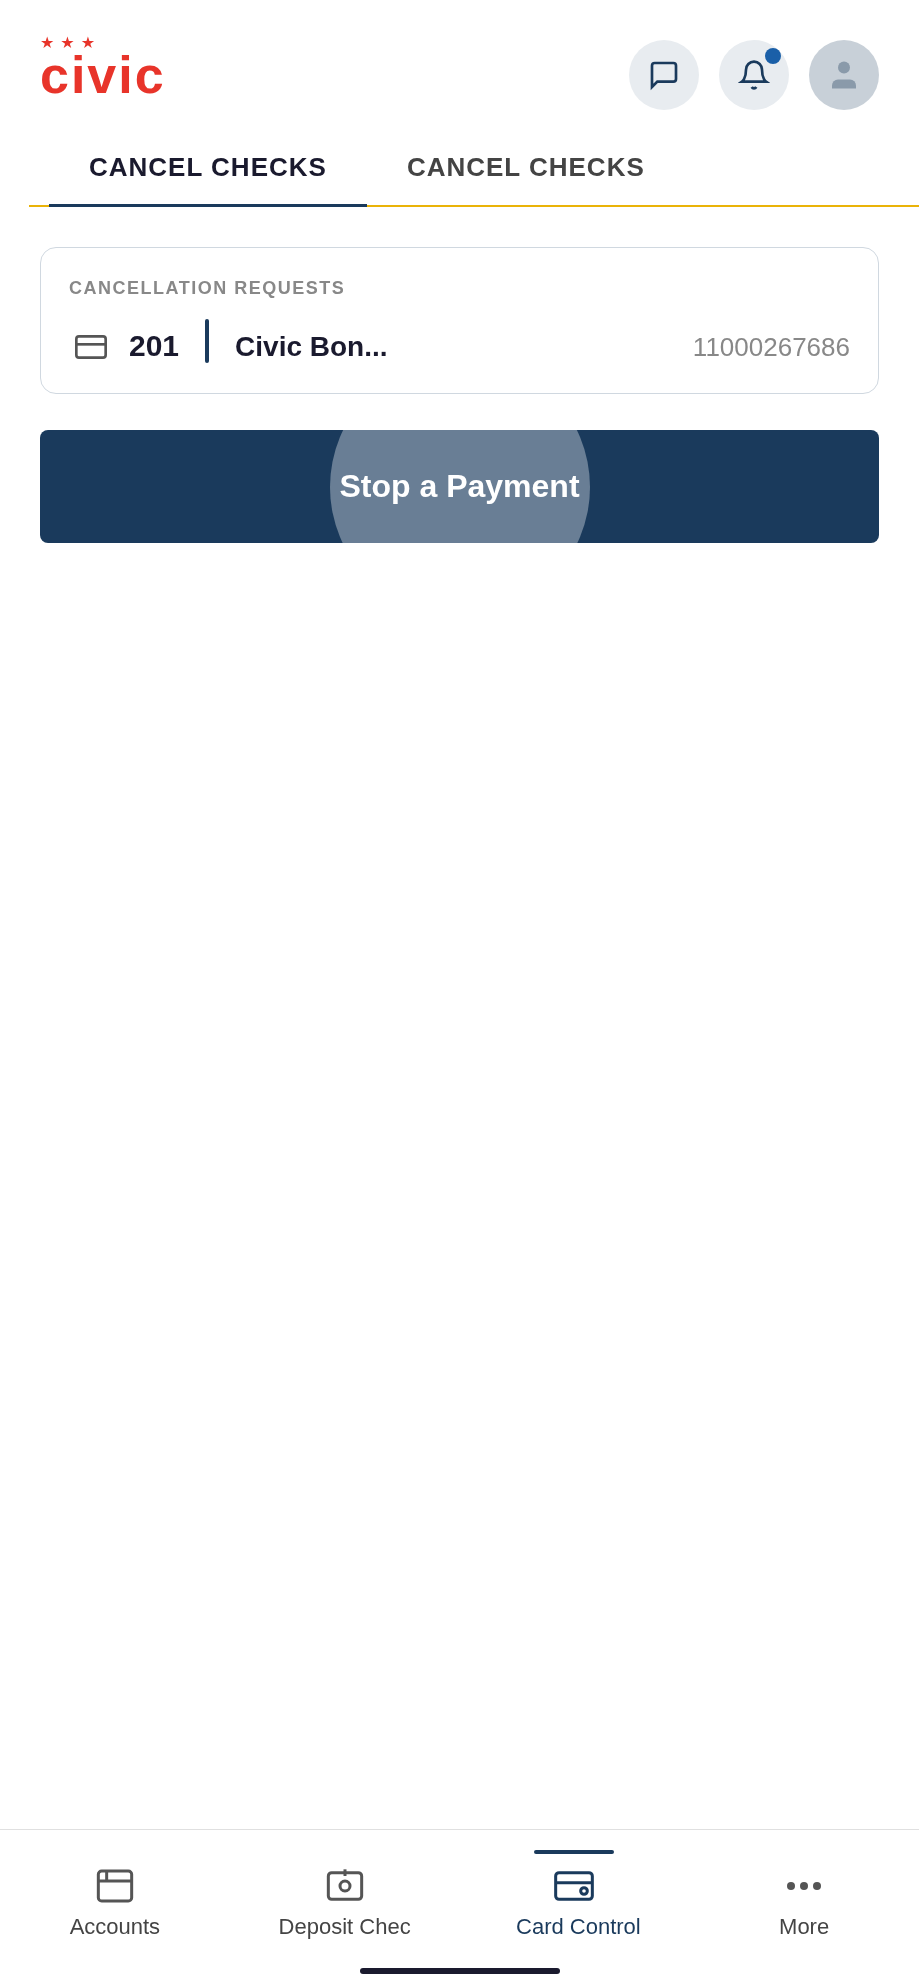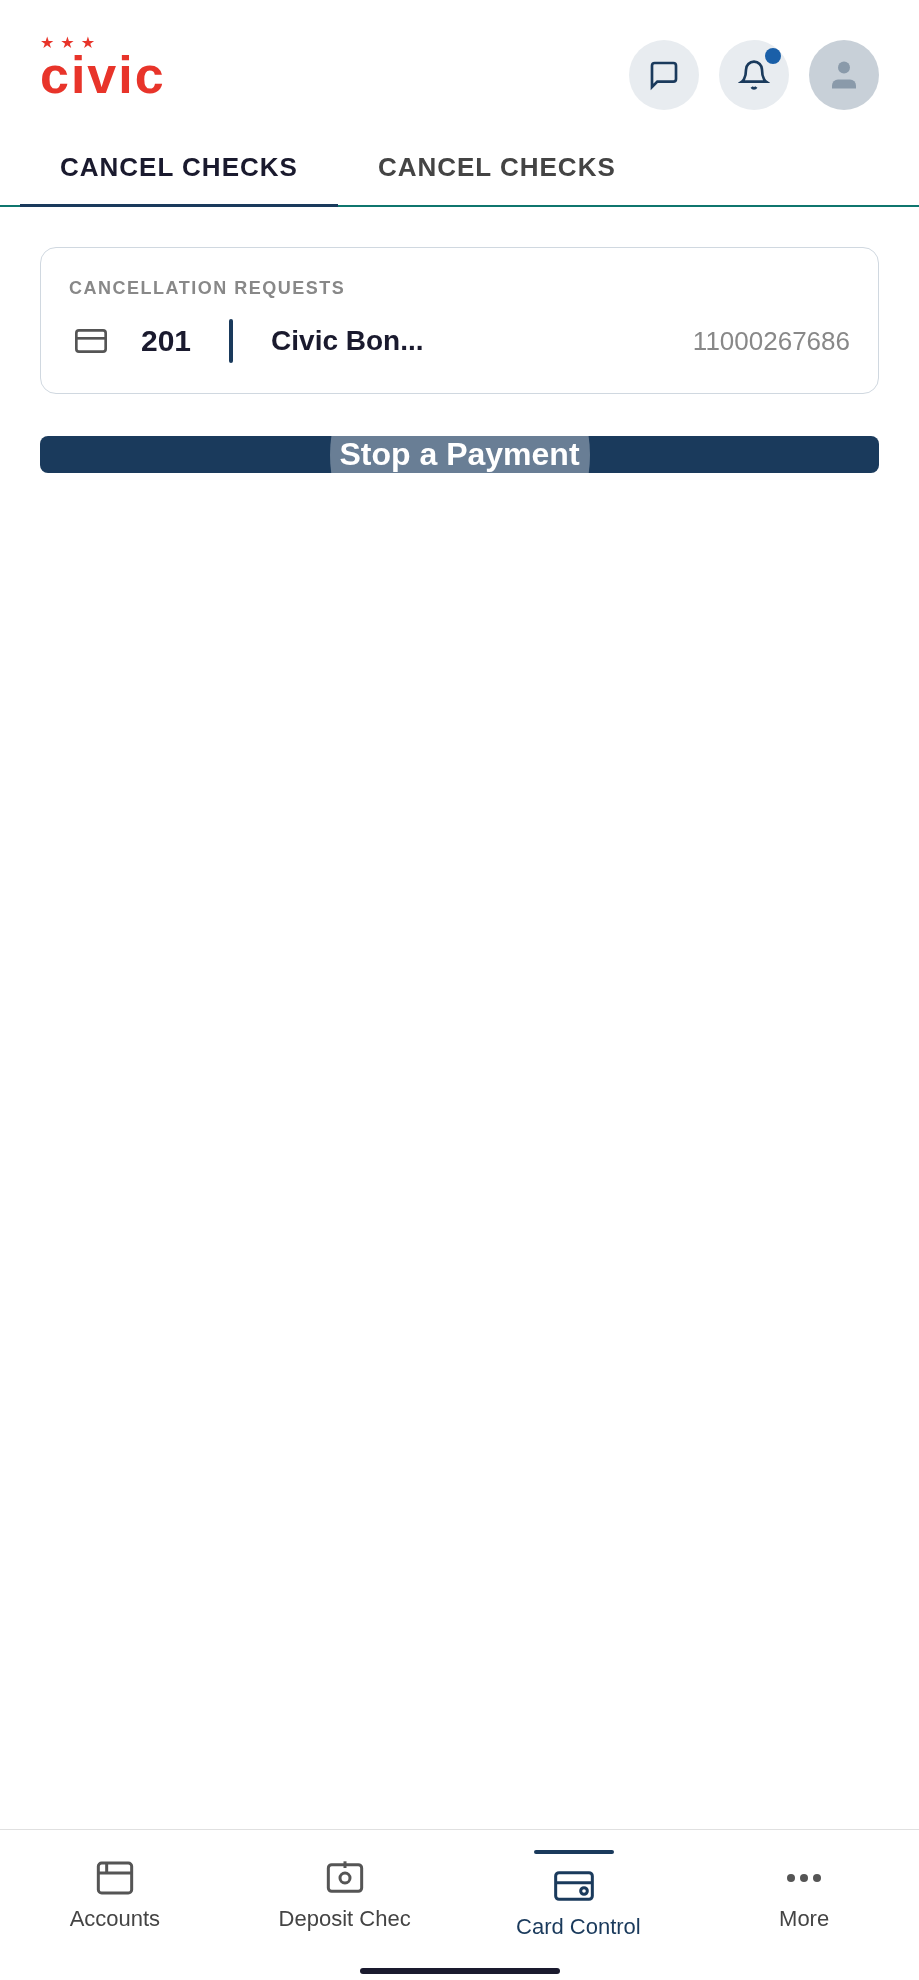--- a/index.html
+++ b/index.html
@@ -106,22 +106,23 @@
 
     .avatar-btn svg {
       width: 36px;
       height: 36px;
       fill: #8a9aaa;
     }
 
     
     .tabs {
       display: flex;
-      border-bottom: 2px solid #0f766e;
+      border-bottom: 2px solid #eab308;
       padding: 0 20px;
+      margin-left: 29px;
     }
 
     .tab {
       padding: 22px 40px;
       font-size: 26px;
       font-weight: 700;
       letter-spacing: 1px;
       cursor: pointer;
       border: none;
       background: none;
@@ -161,22 +162,22 @@
       font-size: 18px;
       font-weight: 600;
       color: #888;
       letter-spacing: 1.5px;
       text-transform: uppercase;
       margin-bottom: 20px;
     }
 
     .account-row {
       display: flex;
-      align-items: center;
-      gap: 28px;
+      align-items: flex-end;
+      gap: 16px;
     }
 
     .card-icon {
       display: flex;
       align-items: center;
       justify-content: center;
     }
 
     .card-icon svg {
       width: 44px;
@@ -208,30 +209,30 @@
 
     .account-id {
       font-size: 26px;
       color: #888;
       margin-left: auto;
     }
 
     
     .stop-payment-btn {
       width: 100%;
+      padding: 38px;
       background: #1a3a5c;
       color: #ffffff;
       font-size: 32px;
       font-weight: 600;
       border: none;
       border-radius: 8px;
       cursor: pointer;
       position: relative;
       overflow: hidden;
-      margin-top: 6px;
     }
 
     
     .ripple-overlay {
       position: absolute;
       width: 260px;
       height: 260px;
       background: rgba(255,255,255,0.35);
       border-radius: 50%;
       top: 50%;
@@ -251,21 +252,21 @@
       display: flex;
       align-items: stretch;
       padding-bottom: 30px;
     }
 
     .nav-item {
       flex: 1;
       display: flex;
       flex-direction: column;
       align-items: center;
-      justify-content: center;
+      justify-content: flex-end;
       padding: 20px 10px 10px;
       cursor: pointer;
       border: none;
       background: none;
       gap: 8px;
     }
 
     .nav-item svg {
       width: 40px;
       height: 40px;

